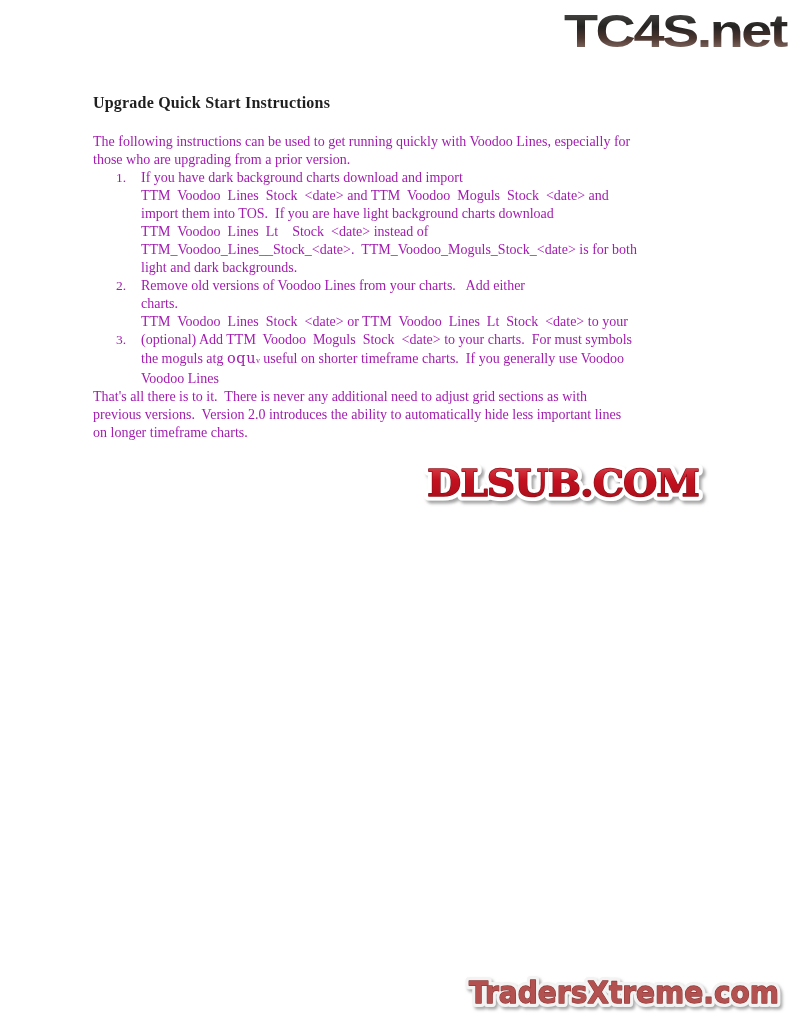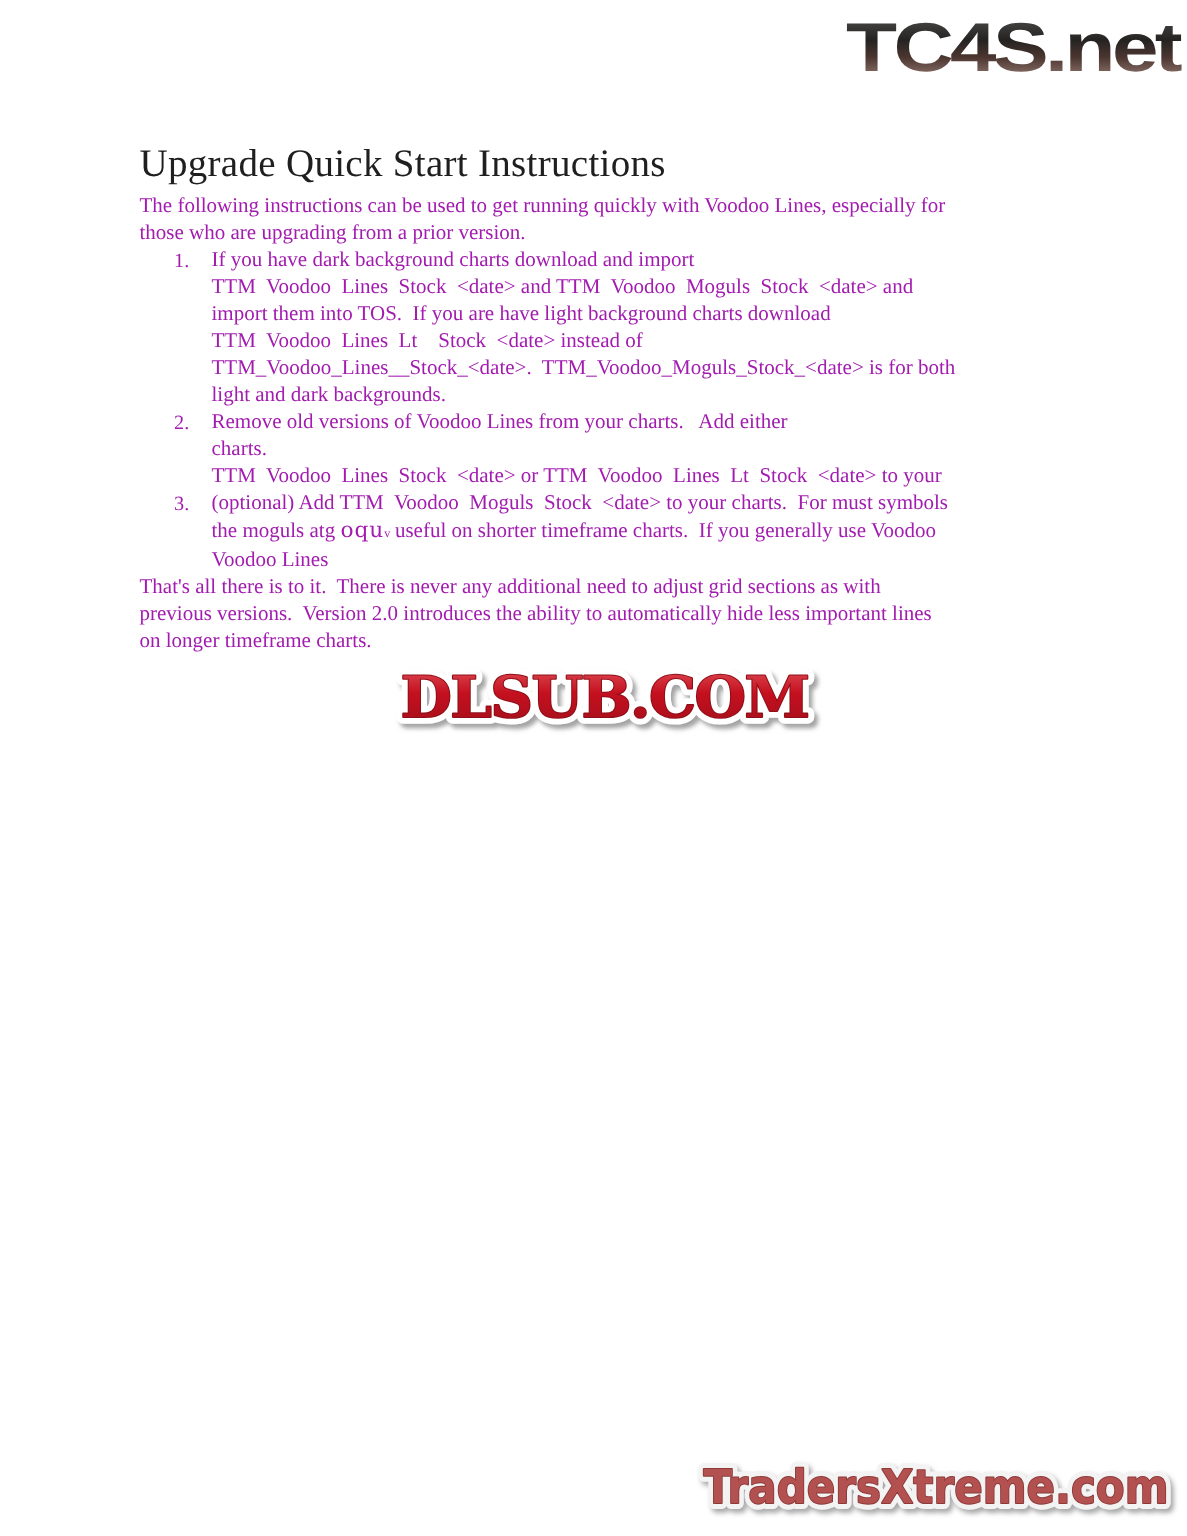--- a/index.html
+++ b/index.html
@@ -22,25 +22,25 @@
   }
 
   
   .content {
     position: absolute;
     left: 93px;
     top: 94px;
     width: 620px;
   }
   h1.doc-title {
-    font-size: 26px;
-    font-weight: normal;
+    font-size: 16px;
+    font-weight: bold;
     color: #1f1f1f;
     letter-spacing: 0.2px;
-    margin-bottom: 5px;
+    margin-bottom: 21px;
   }
   .line {
     white-space: pre;
     font-size: 14px;
     line-height: 18px;
     color: #a21caf;
   }
   ol.steps { list-style: none; }
   .step { display: flex; }
   .step-num {
@@ -58,21 +58,22 @@
     letter-spacing: 0.6px;
     text-align: center;
   }
   .glyph-small {
     font-size: 8px;
     letter-spacing: -0.3px;
   }
 
   
   .dlsub-logo {
-    text-align: center;
+    margin-top: 13px;
+    text-align: right;
   }
   .dlsub-back {
     font-family: "DejaVu Serif", serif;
     font-weight: bold;
     font-size: 38px;
     letter-spacing: -1px;
     stroke: #ffffff;
     stroke-width: 9px;
     stroke-linejoin: round;
     fill: #ffffff;

